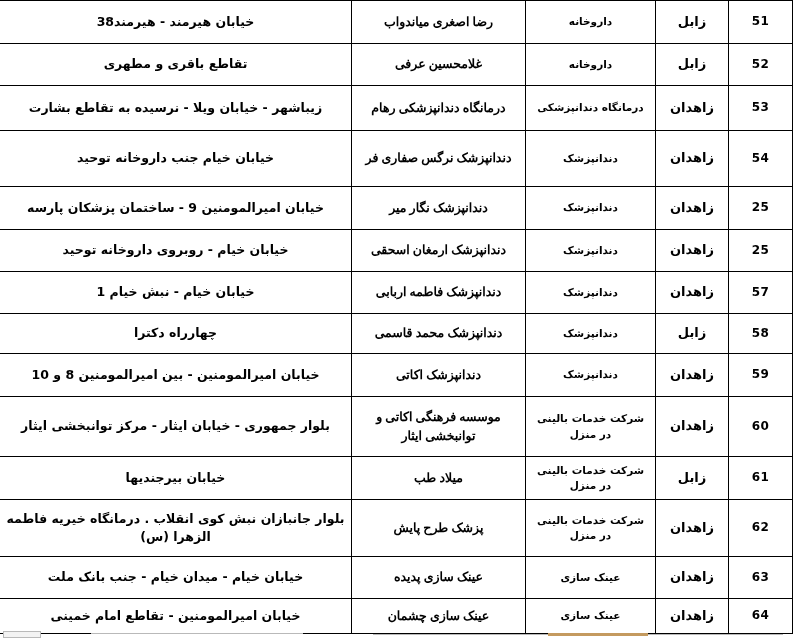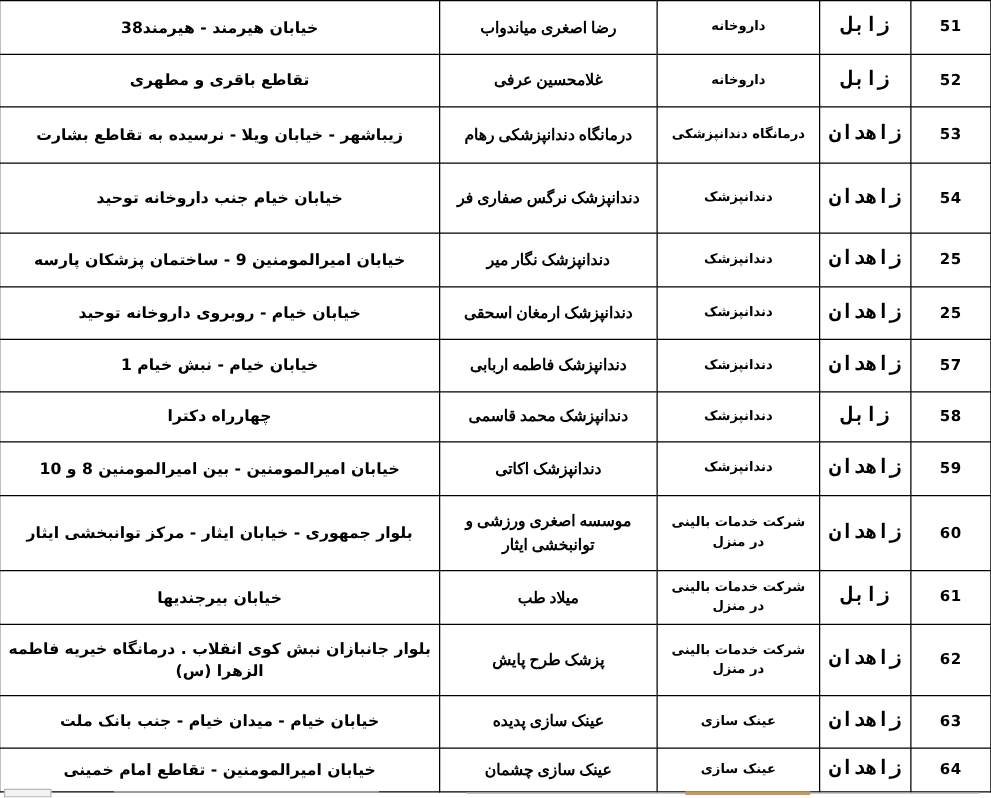--- a/index.html
+++ b/index.html
@@ -32,21 +32,21 @@
     line-height: 1.45;
   }
   
   col.c-num      { width: 64px;  }
   col.c-city     { width: 73px;  }
   col.c-category { width: 130px; }
   col.c-name     { width: 174px; }
   col.c-address  { width: 352px; }
 
   td.cell-num      { font-size: 12px; font-weight: bold; letter-spacing: 0.5px; }
-  td.cell-city     { font-size: 16px; font-family: Liberation Mono, monospace; }
+  td.cell-city     { font-size: 13px; }
   td.cell-category { font-size: 10.5px; line-height: 1.6; margin-top: 12px; }
   td.cell-name     { font-size: 12.5px; font-family: Liberation Serif, serif; }
   td.cell-address  { font-size: 12.5px; margin-left: 15px; }
 
   
   tr:nth-child(1)  { height: 43px; }
   tr:nth-child(2)  { height: 42px; }
   tr:nth-child(3)  { height: 45px; }
   tr:nth-child(4)  { height: 56px; }
   tr:nth-child(5)  { height: 43px; }
@@ -149,21 +149,21 @@
     <td class="cell-num">59</td>
     <td class="cell-city">زاهدان</td>
     <td class="cell-category">دندانپزشک</td>
     <td class="cell-name">دندانپزشک اکاتی</td>
     <td class="cell-address">خیابان امیرالمومنین - بین امیرالمومنین 8 و 10</td>
   </tr>
       <tr>
     <td class="cell-num">60</td>
     <td class="cell-city">زاهدان</td>
     <td class="cell-category">شرکت خدمات بالینی در منزل</td>
-    <td class="cell-name">موسسه اصغری ورزشی و توانبخشی ایثار</td>
+    <td class="cell-name">موسسه فرهنگی اکاتی و توانبخشی ایثار</td>
     <td class="cell-address">بلوار جمهوری - خیابان ایثار - مرکز توانبخشی ایثار</td>
   </tr>
       <tr>
     <td class="cell-num">61</td>
     <td class="cell-city">زابل</td>
     <td class="cell-category">شرکت خدمات بالینی در منزل</td>
     <td class="cell-name">میلاد طب</td>
     <td class="cell-address">خیابان بیرجندیها</td>
   </tr>
       <tr>

